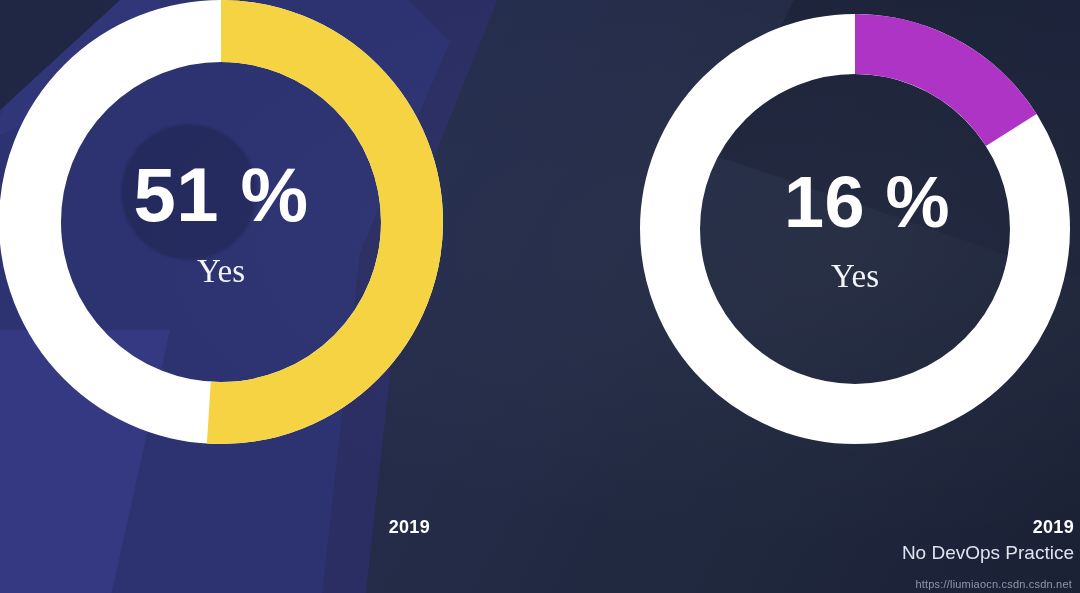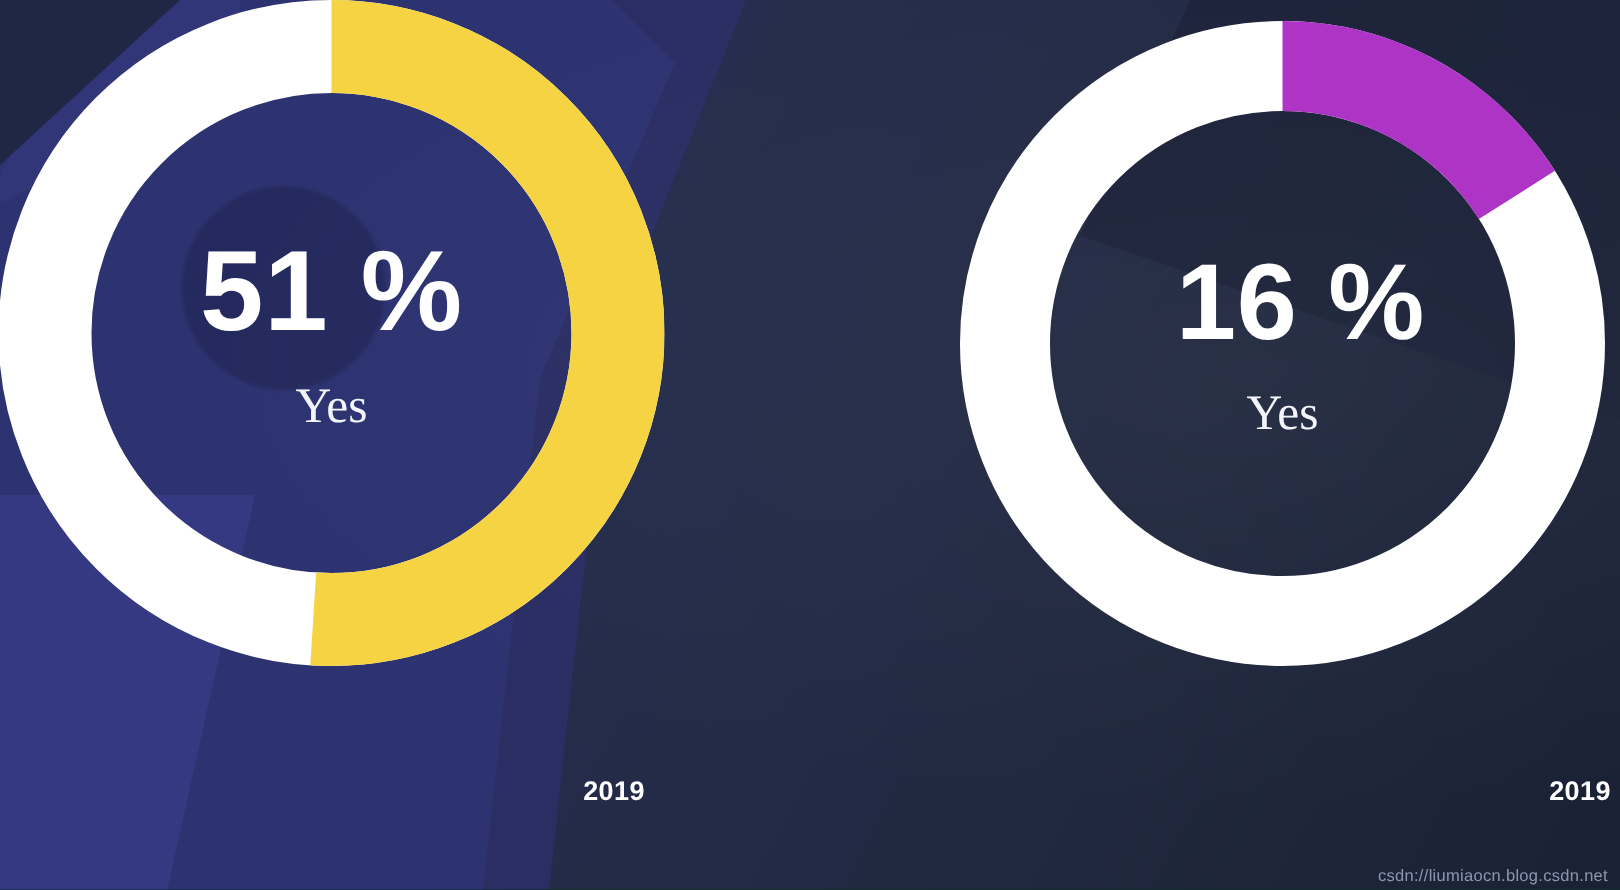--- a/index.html
+++ b/index.html
@@ -6,21 +6,21 @@
     margin: 0;
     padding: 0;
     background: #0e1524;
   }
   #stage {
     position: relative;
     width: 1080px;
     height: 593px;
     overflow: hidden;
     font-family: "Liberation Sans", "DejaVu Sans", sans-serif;
-    background: #14532d;
+    background: #000000;
   }
   
   .bg-base {
     position: absolute;
     inset: 0;
     background: linear-gradient(118deg, #2b3457 0%, #252d4d 38%, #212940 68%, #1a2135 100%);
   }
   .bg-corner-dark {
     position: absolute;
     top: 0; left: 0;
@@ -193,17 +193,18 @@
       <div class="pct-sub">Yes</div>
     </div>
   </div>
 
   <div class="caption" id="caption-left">
     <div class="caption-year">2019</div>
   </div>
 
   <div class="caption" id="caption-right">
     <div class="caption-year">2019</div>
-  </div>
-
-  <div id="watermark">csdn://liumiaocn.blog.csdn.net</div>
+    <div class="caption-label">No DevOps Practice</div>
+  </div>
+
+  <div id="watermark">https://liumiaocn.csdn.csdn.net</div>
 
 </div>
 
 </body></html>

